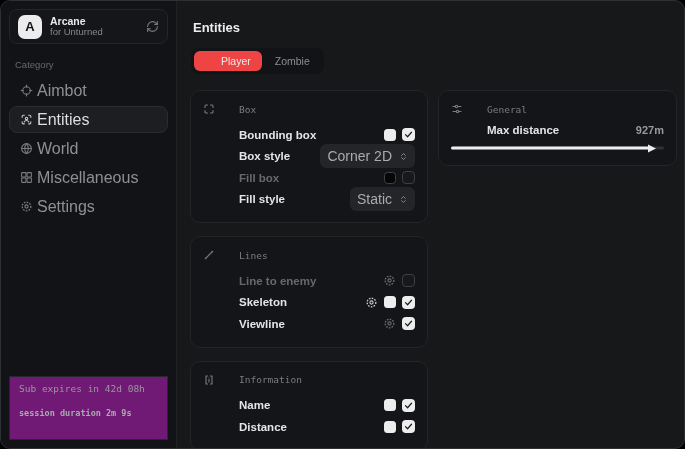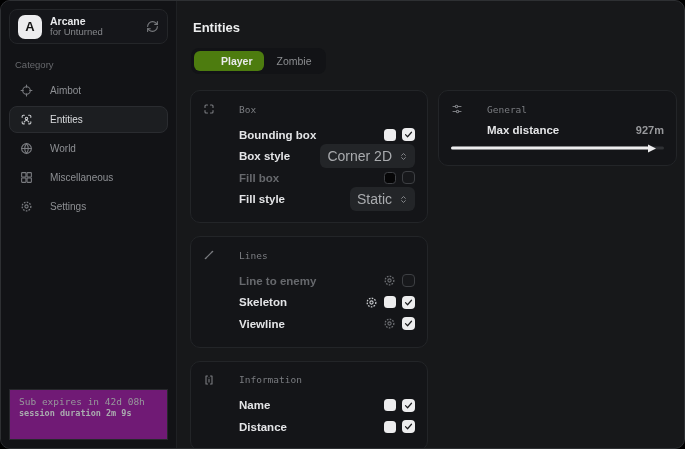--- a/index.html
+++ b/index.html
@@ -15,38 +15,38 @@
     background:#15161a; border:1px solid #242629; border-radius:8px; }
   .avatar { width:24px; height:24px; border-radius:7px; background:#ececee; color:#141414;
     font-weight:700; font-size:13px; display:flex; align-items:center; justify-content:center; }
   .logo-text { display:flex; flex-direction:column; line-height:1.15; }
   .app-name { font-size:10.5px; font-weight:700; color:#e9eaec; }
   .app-sub { font-size:9.5px; color:#85878b; }
   .logo-action { margin-left:auto; color:#77797d; display:flex; cursor:pointer; }
 
   .category-label { margin:15px 6px 7px; font-size:9.5px; color:#67696d; }
   .nav { display:flex; flex-direction:column; gap:2px; }
-  .nav-item { height:27px; display:flex; align-items:center; gap:17px; padding:0 10px;
-    border-radius:8px; border:1px solid transparent; color:#8e9094; font-size:10px; cursor:pointer; }
+  .nav-item { height:27px; display:flex; align-items:center; gap:4px; padding:0 10px;
+    border-radius:8px; border:1px solid transparent; color:#8e9094; font-size:16px; cursor:pointer; }
   .nav-item .icn { color:#7a7c80; display:flex; }
   .nav-item.selected { background:#1c1e21; border-color:#2a2c30; color:#dcdee0; }
   .nav-item.selected .icn { color:#c8cacd; }
 
   .spacer { flex:1; }
   .sub-card { border:1px solid #26282b; border-radius:0; padding:6px 9px 21px; background:#701a75; }
   .sub-line1 { font-family:"DejaVu Sans Mono", monospace; font-size:9.5px; color:#97999c; white-space:nowrap; }
-  .sub-line2 { font-family:"DejaVu Sans Mono", monospace; font-size:8.5px; font-weight:700; color:#a9abae; margin-top:1px; }
+  .sub-line2 { font-family:"DejaVu Sans Mono", monospace; font-size:8.5px; font-weight:700; color:#a9abae; margin-top:14px; }
 
   
   .main { flex:1; padding:14px 13px; }
   .page-title { font-size:13px; font-weight:700; color:#ecedee; margin:5px 0 0 3px; }
   .tabs { display:inline-flex; gap:2px; margin:13px 0 0 1px; background:#121316;
     border-radius:8px; padding:3px; }
   .tab { padding:4px 11px; border-radius:6px; font-size:10.5px; color:#8b8d90; cursor:pointer; }
-  .tab.selected { background:#4d7c0f; color:#e9eaec; font-weight:700;padding-left:27px; }
+  .tab.selected { background:#ef4444; color:#e9eaec; font-weight:400;padding-left:27px; }
 
   .columns { display:flex; align-items:flex-start; gap:10px; margin-top:16px; }
   .col-left { width:238px; flex:0 0 238px; }
   .col-right { width:239px; flex:0 0 239px; }
 
   .card { background:#141518; border:1px solid #232528; border-radius:10px;
     padding:10px 12px 12px; margin-bottom:13px; }
   .card-header { display:flex; align-items:center; gap:24px; color:#7a7c80;
     font-family:"DejaVu Sans Mono", monospace; font-size:9.5px; margin:2px 0 9px; }
   .card-header .icn { display:flex; }

